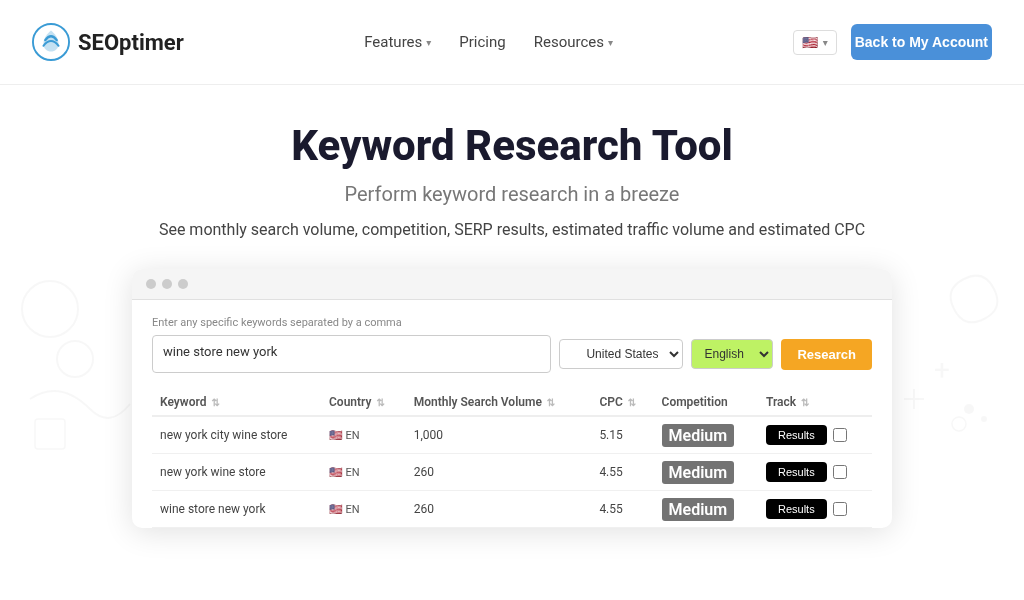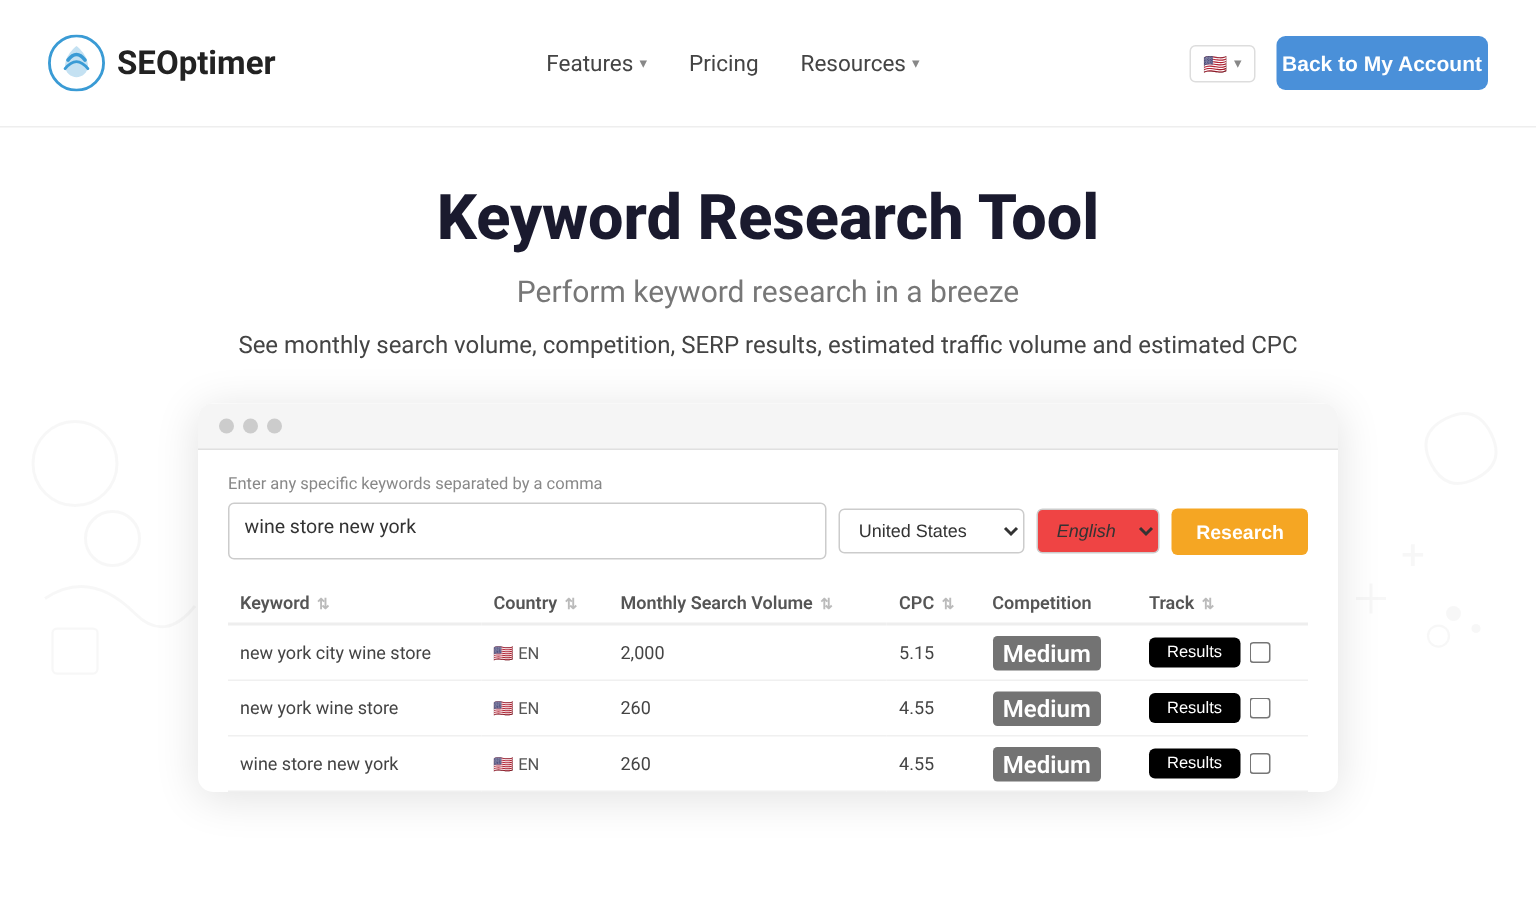--- a/index.html
+++ b/index.html
@@ -161,30 +161,30 @@
       font-family: inherit;
     }
     .country-select {
       border: 1px solid #ccc;
       border-radius: 4px;
       padding: 6px 8px;
       font-size: 12px;
       color: #333;
       background: #fff;
       cursor: pointer;
+      text-align: right;
     }
     .lang-select {
       border: 1px solid #ccc;
       border-radius: 4px;
       padding: 6px 8px;
       font-size: 12px;
       color: #333;
-      background: #ef4444;
-      cursor: pointer;
-      font-style: italic;
+      background: #bef264;
+      cursor: pointer;
     }
     .research-btn {
       background: #f5a623;
       color: #fff;
       border: none;
       border-radius: 4px;
       padding: 8px 16px;
       font-size: 13px;
       font-weight: 700;
       cursor: pointer;
@@ -341,21 +341,21 @@
             <th>Monthly Search Volume <span class="sort-icon">⇅</span></th>
             <th>CPC <span class="sort-icon">⇅</span></th>
             <th>Competition</th>
             <th>Track <span class="sort-icon">⇅</span></th>
           </tr>
         </thead>
         <tbody id="table-body">
         <tr>
     <td>new york city wine store</td>
     <td><span class="flag-en">🇺🇸 EN</span></td>
-    <td>2,000</td>
+    <td>1,000</td>
     <td>5.15</td>
     <td>
       <span class="badge-medium">Medium</span>
     </td>
     <td>
       <div class="track-col">
         <button class="results-btn">Results</button>
         <input type="checkbox" class="track-checkbox" style="">
       </div>
     </td>

